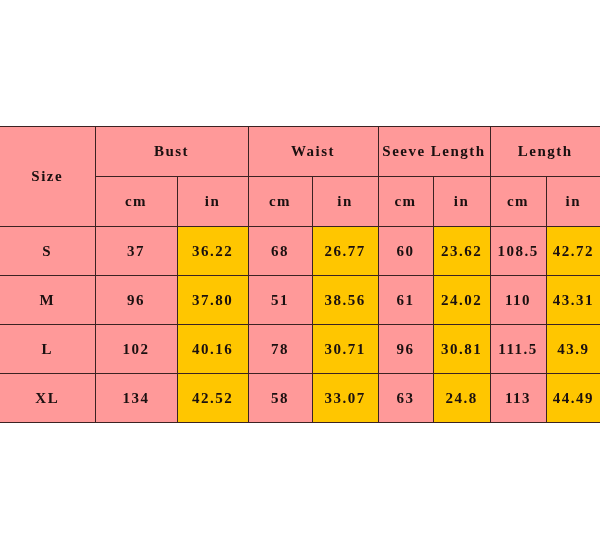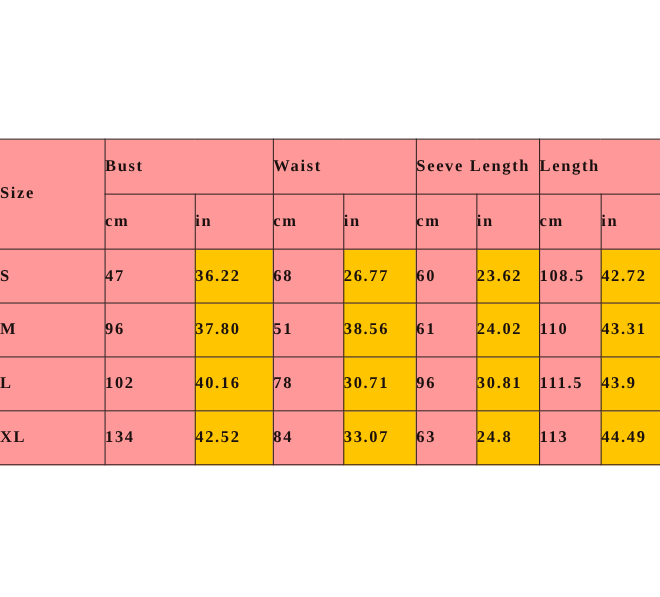--- a/index.html
+++ b/index.html
@@ -25,21 +25,21 @@
     border-collapse: collapse;
     width: 600px;
     table-layout: fixed;
   }
 
   table.size-chart td,
   table.size-chart th {
     border: 1px solid #3b2222;
     background: #ff9999;
     color: #1a1010;
-    text-align: left;
+    text-align: center;
     vertical-align: middle;
     font-weight: bold;
     font-size: 15px;
     letter-spacing: 1.5px;
     padding: 0;
     font-family: "Liberation Serif", "DejaVu Serif", serif;
   }
 
   
   table.size-chart tr > td:first-child,
@@ -101,21 +101,21 @@
         <th>cm</th>
         <th>in</th>
         <th>cm</th>
         <th>in</th>
       </tr>
     </thead>
     <tbody>
 
       <tr class="row-data">
         <td>S</td>
-        <td>47</td>
+        <td>37</td>
         <td class="unit-yellow">36.22</td>
         <td>68</td>
         <td class="unit-yellow">26.77</td>
         <td>60</td>
         <td class="unit-yellow">23.62</td>
         <td>108.5</td>
         <td class="unit-yellow">42.72</td>
       </tr>
 
       <tr class="row-data">
@@ -139,21 +139,21 @@
         <td>96</td>
         <td class="unit-yellow">30.81</td>
         <td>111.5</td>
         <td class="unit-yellow">43.9</td>
       </tr>
 
       <tr class="row-data">
         <td>XL</td>
         <td>134</td>
         <td class="unit-yellow">42.52</td>
-        <td>84</td>
+        <td>58</td>
         <td class="unit-yellow">33.07</td>
         <td>63</td>
         <td class="unit-yellow">24.8</td>
         <td>113</td>
         <td class="unit-yellow">44.49</td>
       </tr>
 
     </tbody>
   </table>
 </div>

